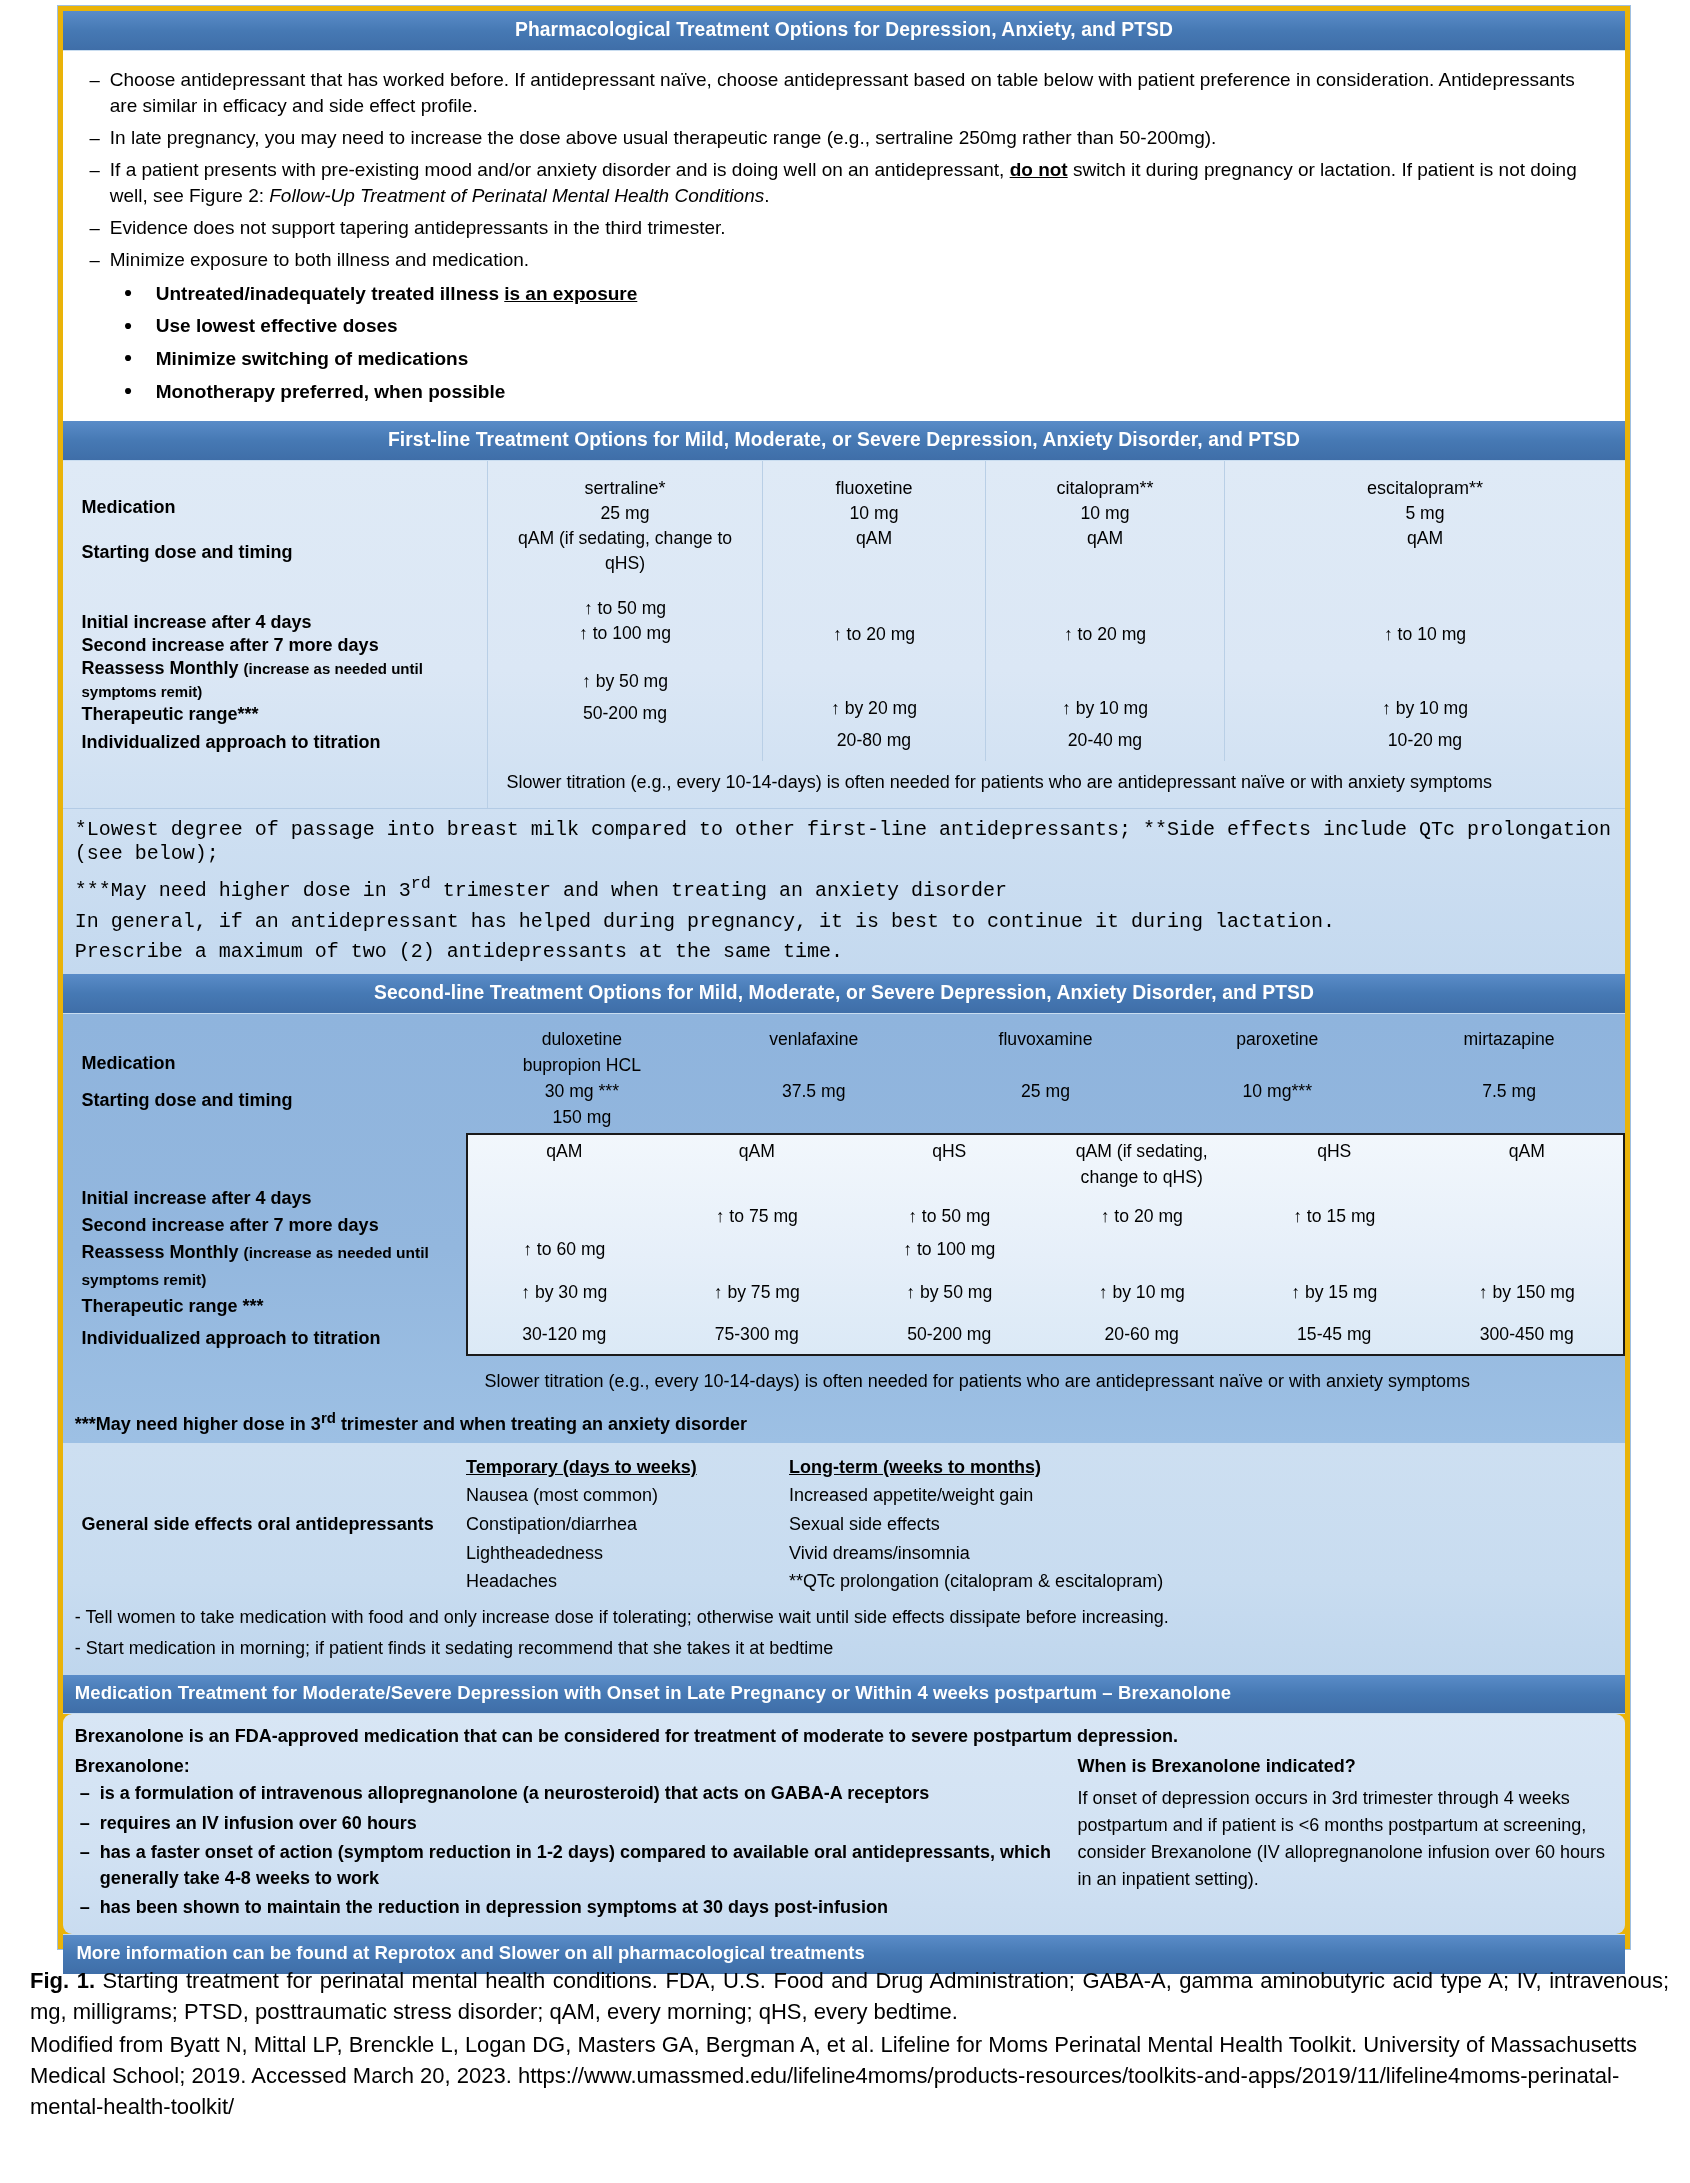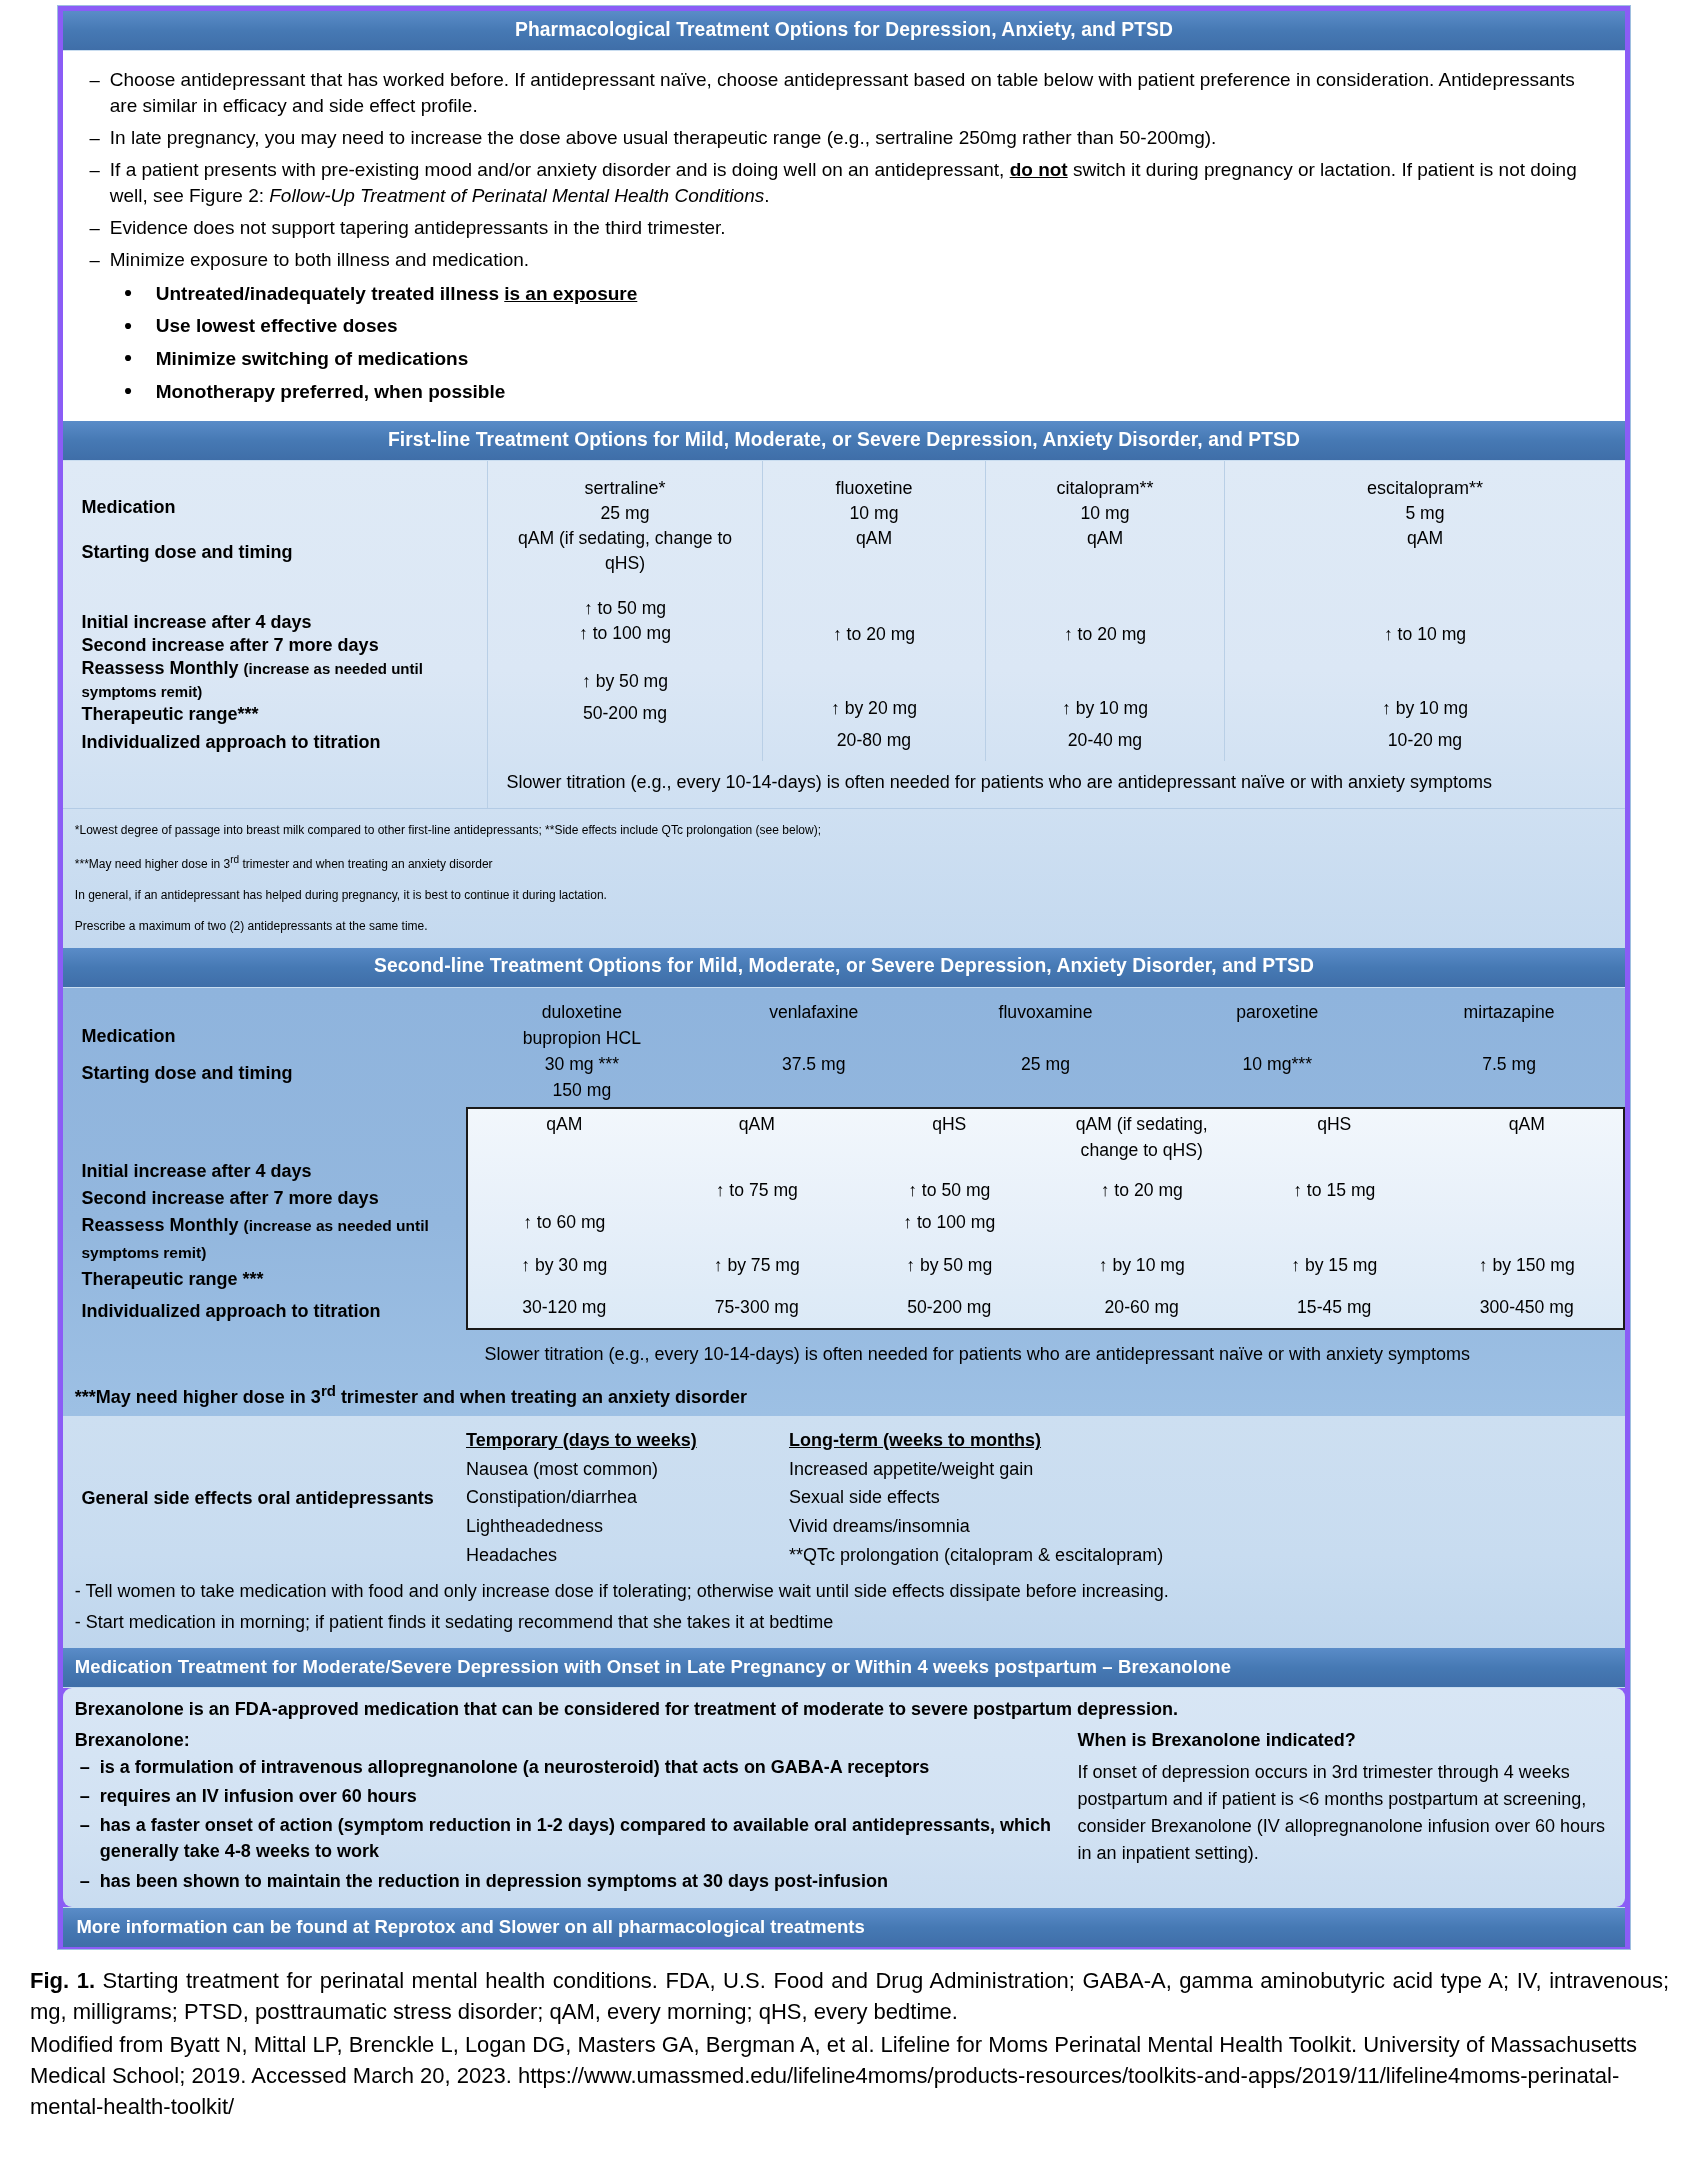--- a/index.html
+++ b/index.html
@@ -13,21 +13,21 @@
     overflow: hidden;
   }
 
   .page { position: relative; width: 1690px; height: 2183px; }
 
   
   .figure {
     position: absolute;
     left: 57px; top: 5px;
     width: 1574px; height: 1945px;
-    background: #8b5cf6;
+    background: #eab308;
     border: 1.7px solid #9fbfe0;
     padding: 5px;
   }
 
   
   .banner {
     background: linear-gradient(to bottom, #5a8cc8 0%, #4679b4 50%, #3f6ea8 100%);
     color: #ffffff;
     font-weight: bold;
     font-size: 19.3px;
@@ -102,21 +102,21 @@
     padding: 8.4px 18.5px 13.4px 18.5px;
     font-size: 18px; line-height: 26px;
   }
 
   
   .fl-notes {
     background: linear-gradient(to bottom, #cfe0f2 0%, #c4d9ef 100%);
     padding: 8.4px 11.8px 10px 11.8px;
     border-top: 0.8px solid #b3cbe5;
   }
-  .fl-notes p { margin: 0 0 6.7px 0; font-size: 12px; line-height: 24px; }
+  .fl-notes p { margin: 0 0 6.7px 0; font-size: 20px; line-height: 24px; font-family: Liberation Mono, monospace; }
   .fl-notes p:last-child { margin-bottom: 0; }
 
   
   .sl-wrap {
     background: linear-gradient(to bottom, #8fb4dd 0%, #93b7de 55%, #9dc0e4 100%);
     position: relative;
     padding: 0;
   }
   .sl-grid {
     display: grid;

